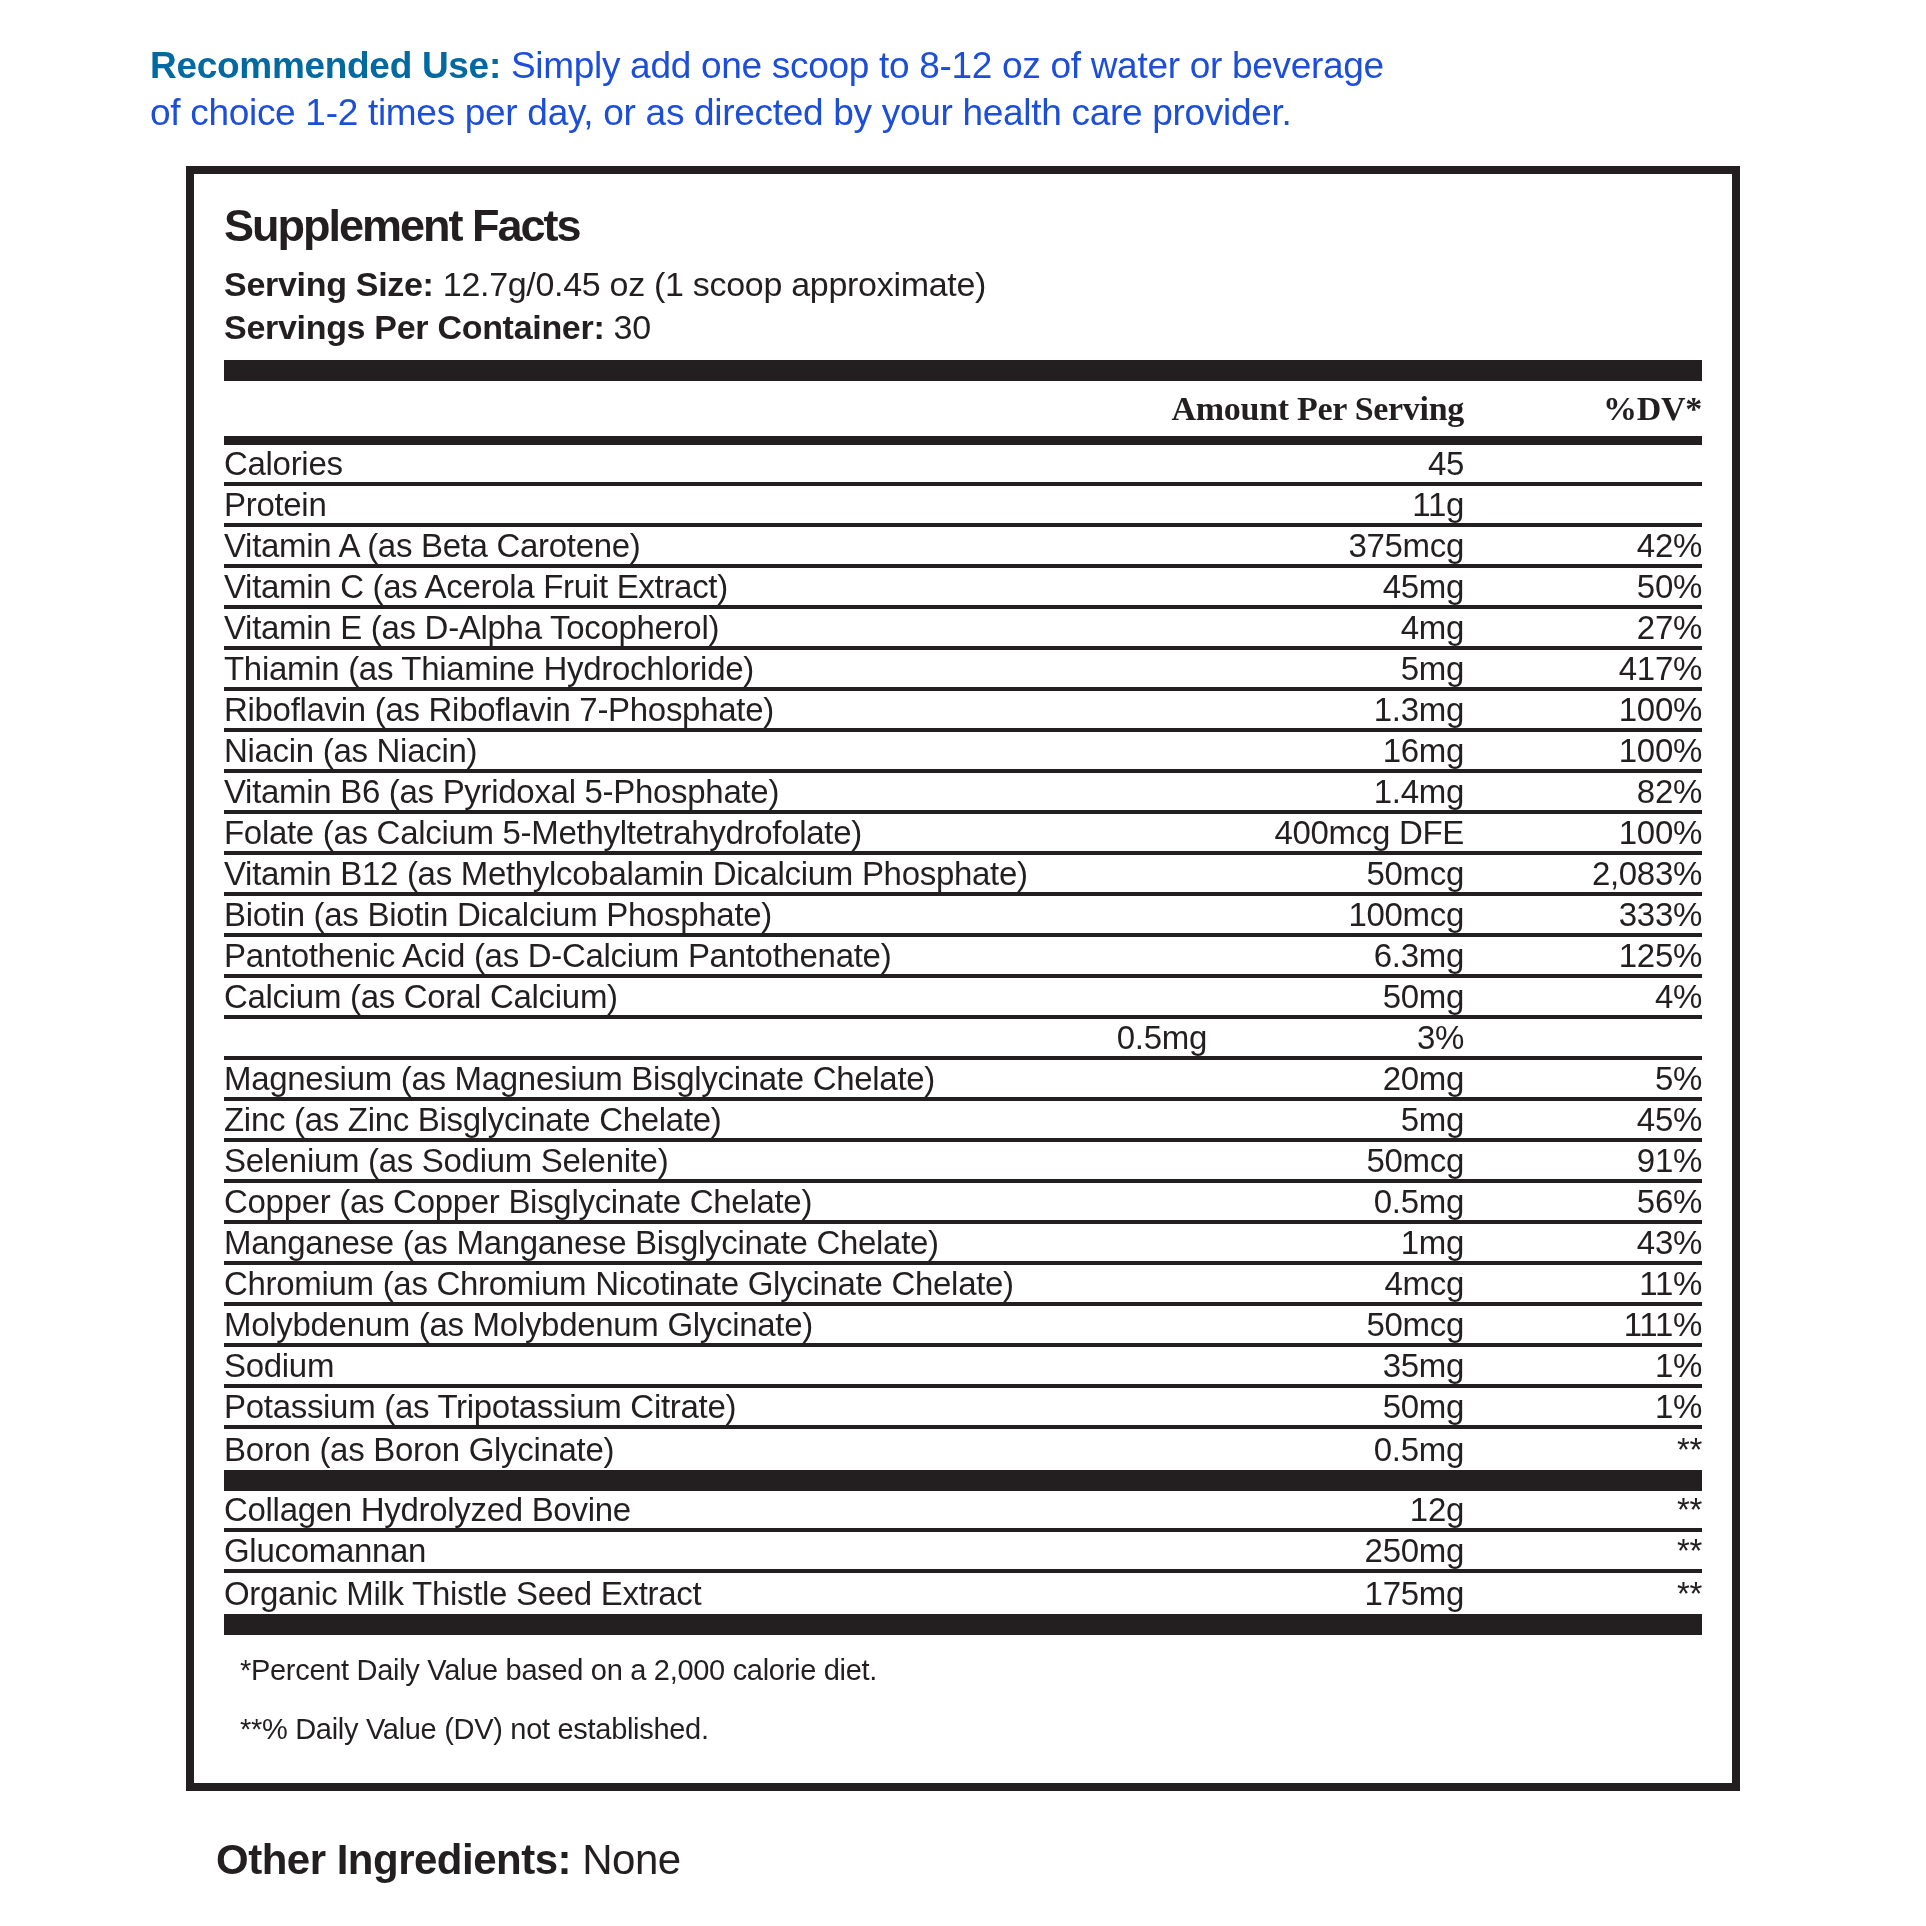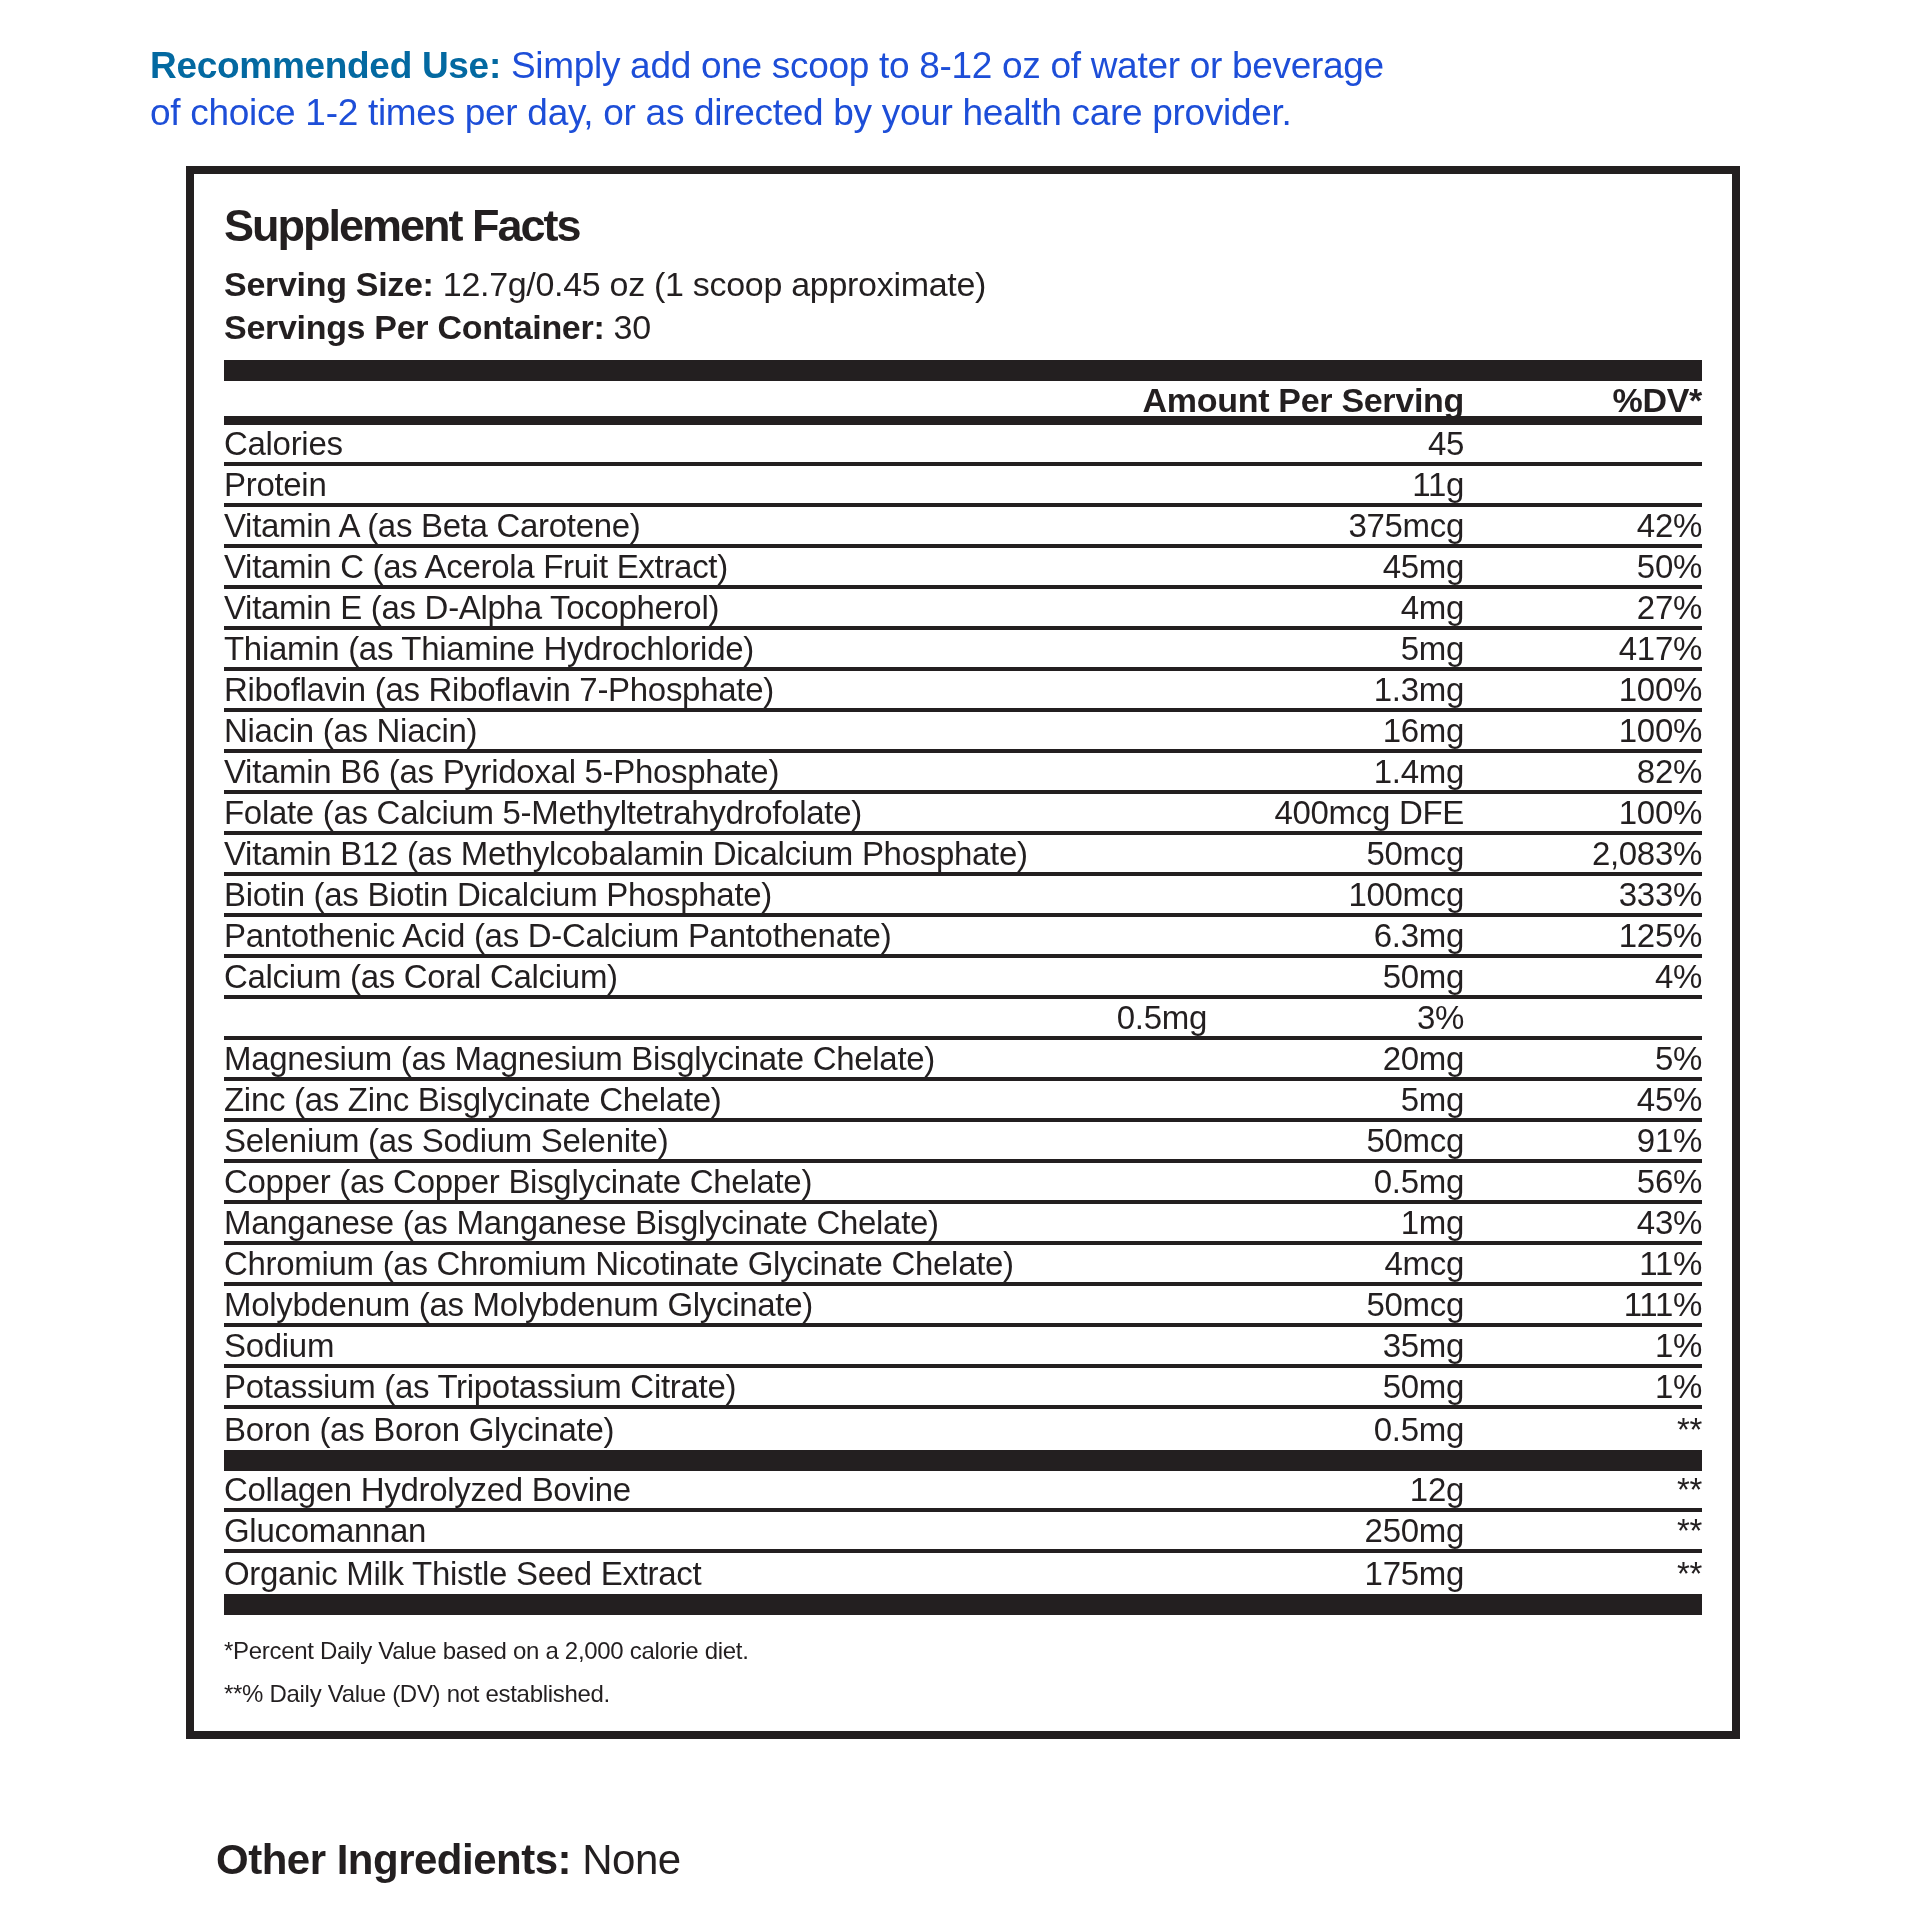--- a/index.html
+++ b/index.html
@@ -53,44 +53,45 @@
     background: #231f20;
     width: 100%;
   }
   .bar.thick { height: 21px; }
   .bar.top-gap { margin-top: 11px; }
 
   .hdr-row {
     display: grid;
     grid-template-columns: 1fr 475px 238px;
     align-items: center;
-    height: 44px;
+    height: 64px;
     border-bottom: 9px solid #231f20;
     font-size: 34px;
     font-weight: bold;
     letter-spacing: -0.3px;
+    font-family: Liberation Serif, serif;
   }
   .right { text-align: right; }
 
   .rows .row {
     display: grid;
     grid-template-columns: 1fr 257px 238px;
     align-items: center;
     height: 41px;
     border-bottom: 4px solid #231f20;
     font-size: 33px;
     letter-spacing: -0.3px;
   }
   .rows .row:last-child { border-bottom: none; }
   .rows .cell { white-space: nowrap; overflow: visible; }
   .rows .amt, .rows .dv { text-align: right; }
 
   .footnote {
-    margin: 0;
-    font-size: 24px;
+    margin: 16px;
+    font-size: 29px;
     line-height: 43px;
     letter-spacing: -0.3px;
   }
   .footnote.first { margin-top: 14px; }
 
   .other-ing {
     position: absolute;
     left: 216px; top: 1834px;
     margin: 0;
     font-size: 42px;

